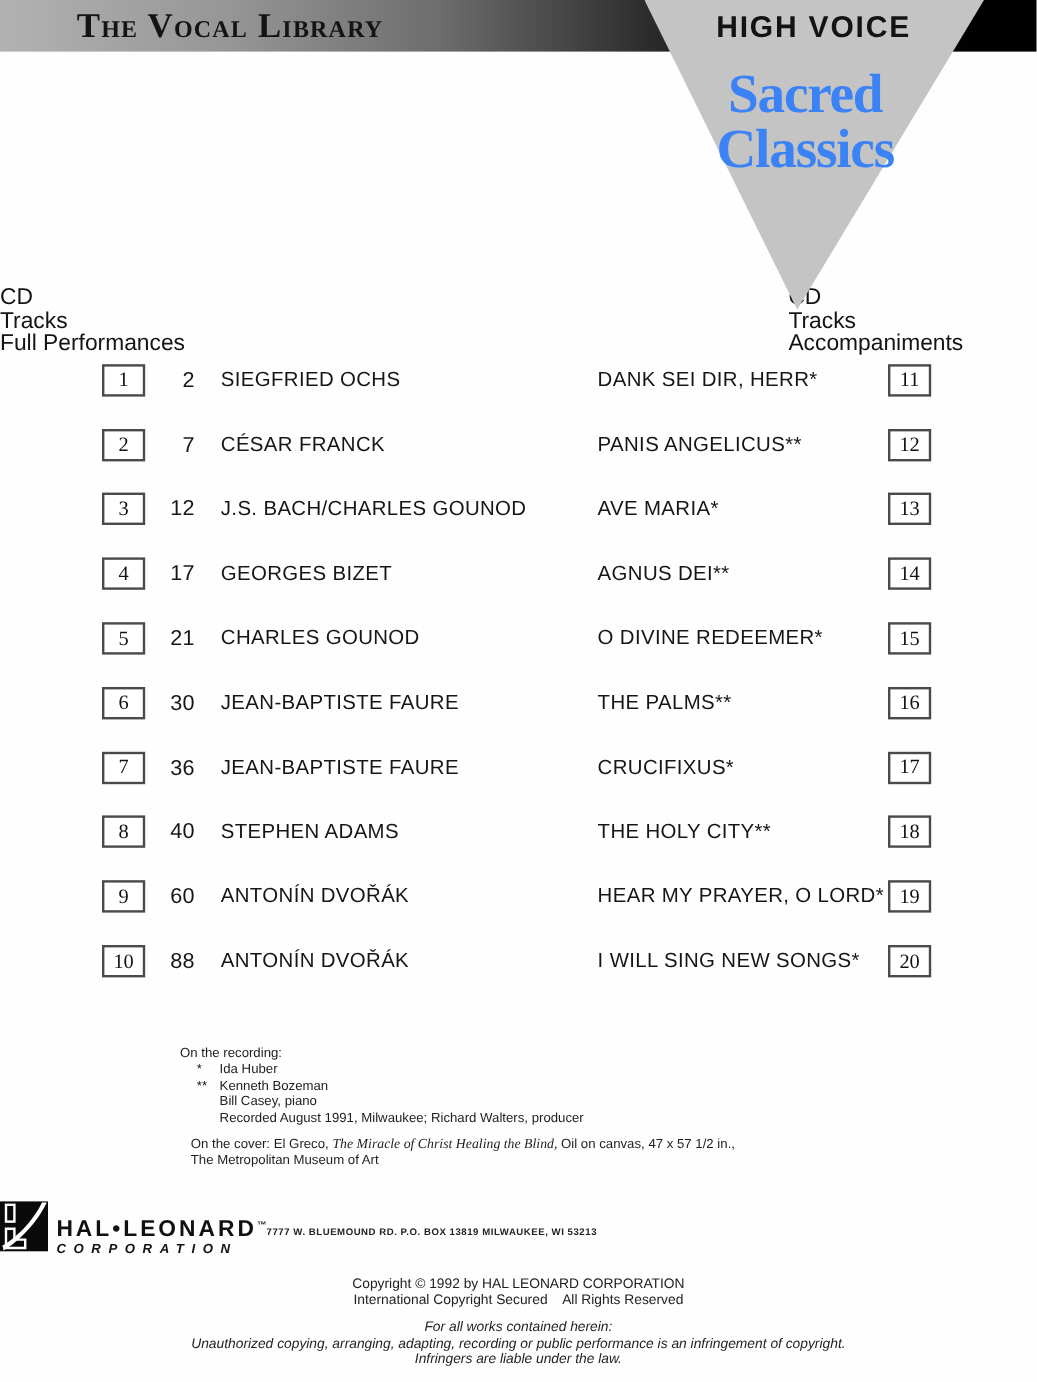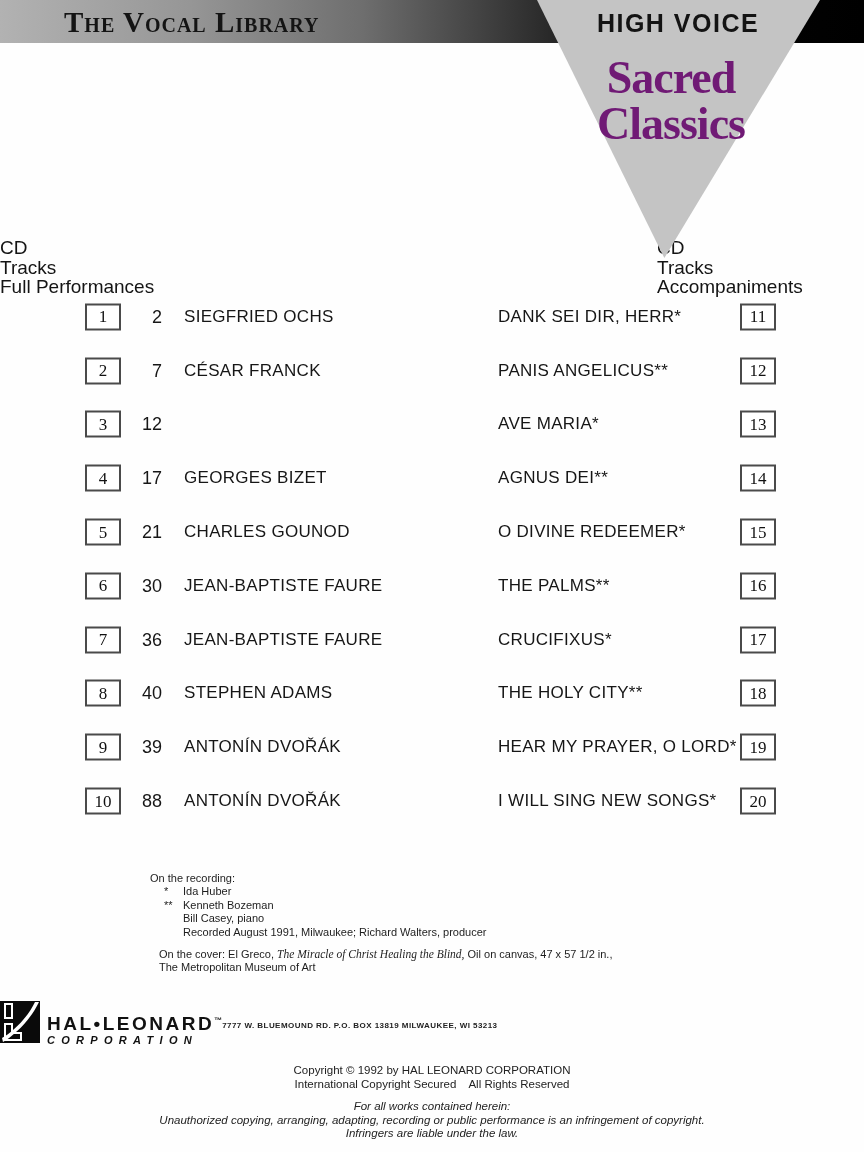--- a/index.html
+++ b/index.html
@@ -11,21 +11,21 @@
           background:linear-gradient(to right,#b2b2b2 0%,#969696 22%,#6e6e6e 42%,#2e2e2e 62%,#050505 75%,#000 100%);}
   .series{position:absolute;left:64px;top:0;height:43px;line-height:45px;z-index:3;
           font-family:"Liberation Serif", serif;font-variant:small-caps;font-weight:600;
           font-size:29px;letter-spacing:1px;color:#141414;}
   .triangle{position:absolute;left:537px;top:0;width:283px;height:258px;z-index:2;
             background:#c4c4c4;clip-path:polygon(0 0,100% 0,45% 100%);}
   .voice{position:absolute;left:543px;top:0;width:270px;height:43px;line-height:46px;z-index:3;
          text-align:center;font-weight:700;font-size:25px;letter-spacing:1.5px;color:#131313;}
   .album-title{position:absolute;left:540px;top:55px;width:262px;z-index:3;text-align:center;
                font-family:"Liberation Serif", serif;font-weight:600;font-size:46px;line-height:46px;
-               letter-spacing:-1px;color:#701a75;}
+               letter-spacing:-1px;color:#3b82f6;}
 
   
   .colhead{position:absolute;top:238px;width:200px;text-align:left;
            font-size:19px;line-height:19.5px;color:#141414;}
   .colhead.left{left:0px;}
   .colhead.right{left:657px;}
 
   
   .rows{position:absolute;left:0;top:290px;width:864px;}
   .row{position:relative;height:53.8px;}
@@ -100,20 +100,21 @@
     <div class="row">
       <span class="tbox pb">2</span>
       <span class="tnum">7</span>
       <span class="comp">CÉSAR FRANCK</span>
       <span class="ttl">PANIS ANGELICUS**</span>
       <span class="tbox ab">12</span>
     </div>
     <div class="row">
       <span class="tbox pb">3</span>
       <span class="tnum">12</span>
+      <span class="comp">J.S. BACH/CHARLES GOUNOD</span>
       <span class="ttl">AVE MARIA*</span>
       <span class="tbox ab">13</span>
     </div>
     <div class="row">
       <span class="tbox pb">4</span>
       <span class="tnum">17</span>
       <span class="comp">GEORGES BIZET</span>
       <span class="ttl">AGNUS DEI**</span>
       <span class="tbox ab">14</span>
     </div>
@@ -140,21 +141,21 @@
     </div>
     <div class="row">
       <span class="tbox pb">8</span>
       <span class="tnum">40</span>
       <span class="comp">STEPHEN ADAMS</span>
       <span class="ttl">THE HOLY CITY**</span>
       <span class="tbox ab">18</span>
     </div>
     <div class="row">
       <span class="tbox pb">9</span>
-      <span class="tnum">39</span>
+      <span class="tnum">60</span>
       <span class="comp">ANTONÍN DVOŘÁK</span>
       <span class="ttl">HEAR MY PRAYER, O LORD*</span>
       <span class="tbox ab">19</span>
     </div>
     <div class="row">
       <span class="tbox pb">10</span>
       <span class="tnum">88</span>
       <span class="comp">ANTONÍN DVOŘÁK</span>
       <span class="ttl">I WILL SING NEW SONGS*</span>
       <span class="tbox ab">20</span>

